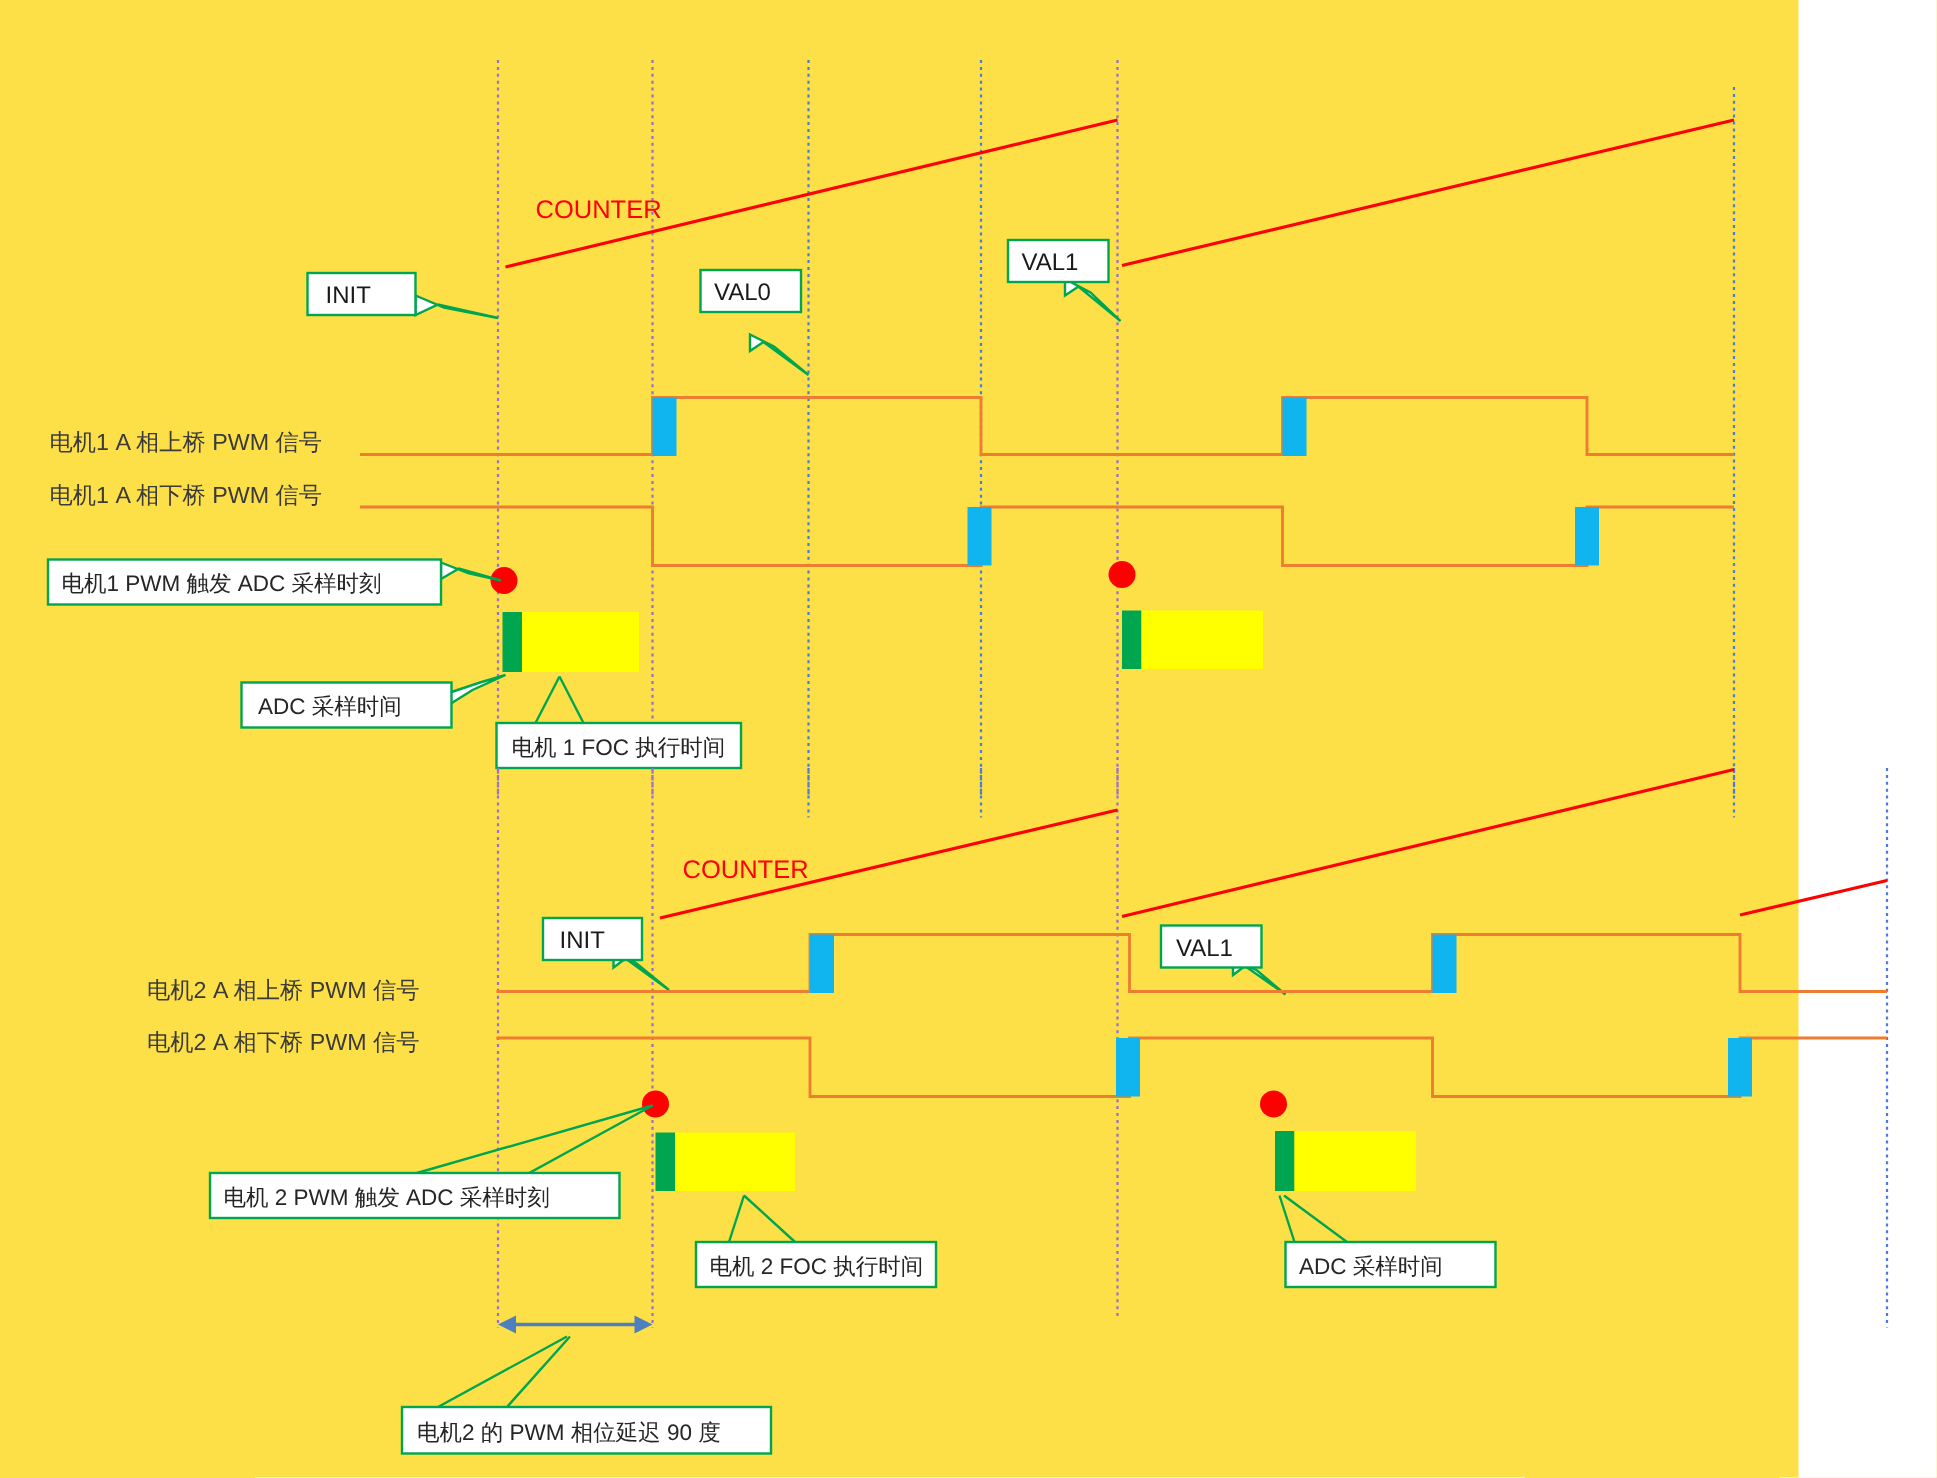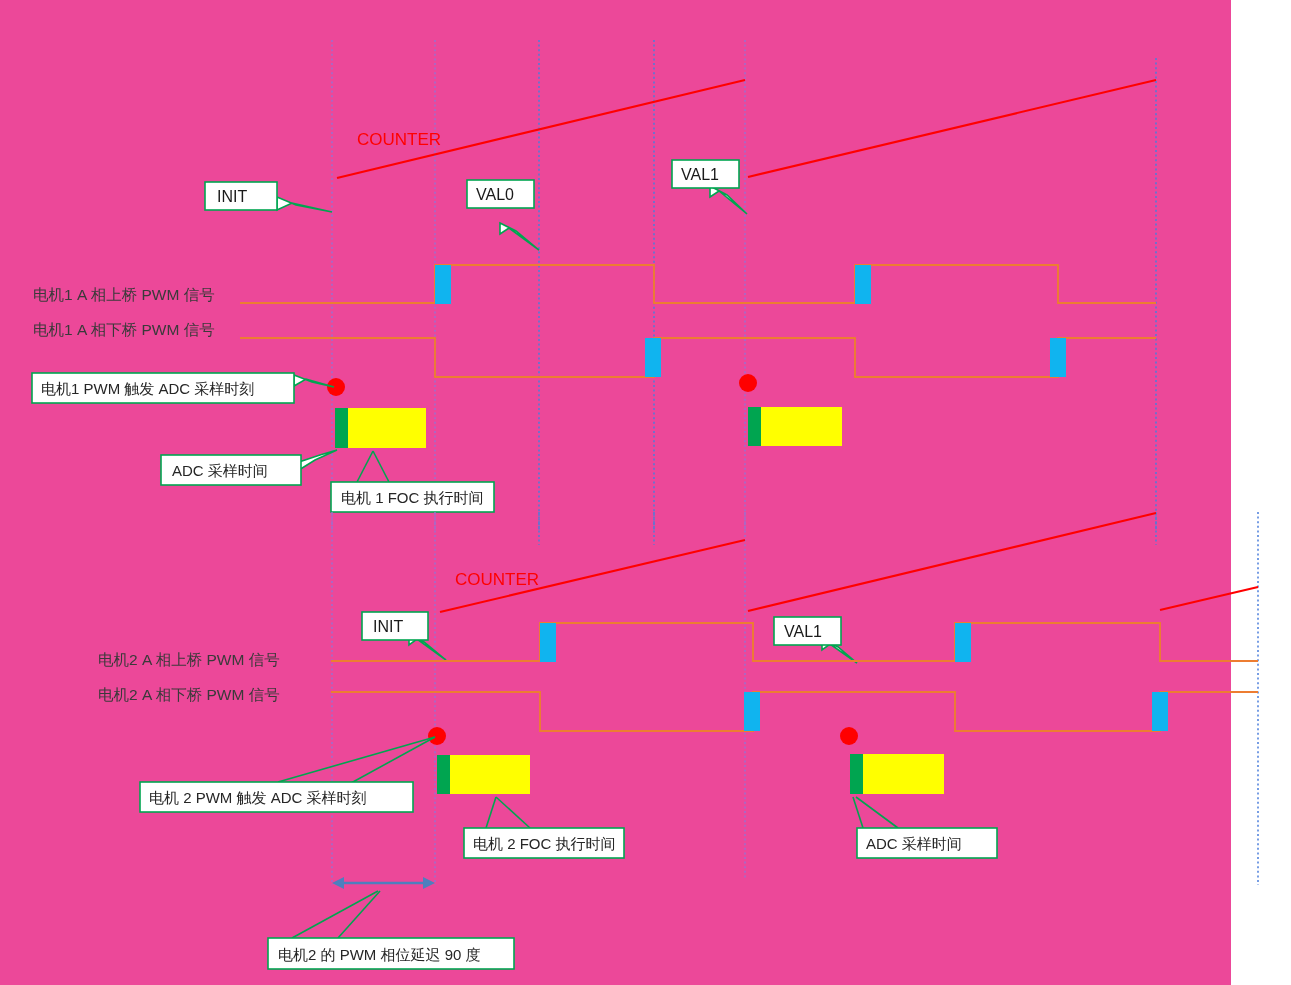--- a/index.html
+++ b/index.html
@@ -1,18 +1,18 @@
 <!DOCTYPE html>
 <html><head>
 <meta charset="utf-8">
 <style>
   html,body{margin:0;padding:0;background:#ffffff;}
   body{width:1291px;height:985px;overflow:hidden;
        font-family:"Liberation Sans","DejaVu Sans",sans-serif;}
-  #stage{position:relative;width:1199px;height:985px;background:#ec4899;padding-left:32px;}
+  #stage{position:relative;width:1199px;height:985px;background:#fde047;}
   svg.diagram{position:absolute;left:0;top:0;width:1291px;height:985px;}
   .cn-label{font-size:15.5px;fill:#3a3a3a;font-family:"Liberation Sans","DejaVu Sans",sans-serif;}
   .callout-text{font-size:15px;fill:#262626;font-family:"Liberation Sans","DejaVu Sans",sans-serif;}
   .counter-text{font-size:17px;fill:#ff0000;font-family:"Liberation Sans","DejaVu Sans",sans-serif;}
   .val-text{font-size:16px;fill:#1a1a1a;font-family:"Liberation Sans","DejaVu Sans",sans-serif;}
   .callout-box{fill:#ffffff;stroke:#00a550;stroke-width:1.6;}
   .callout-lead{fill:none;stroke:#00a550;stroke-width:1.6;}
   .callout-lead-f{fill:#ffffff;stroke:#00a550;stroke-width:1.6;}
   .gridline-purple{stroke:#9a6fd0;stroke-width:1.5;stroke-dasharray:2 2.6;fill:none;}
   .gridline-blue{stroke:#4a7ddb;stroke-width:1.5;stroke-dasharray:2 2.6;fill:none;}

